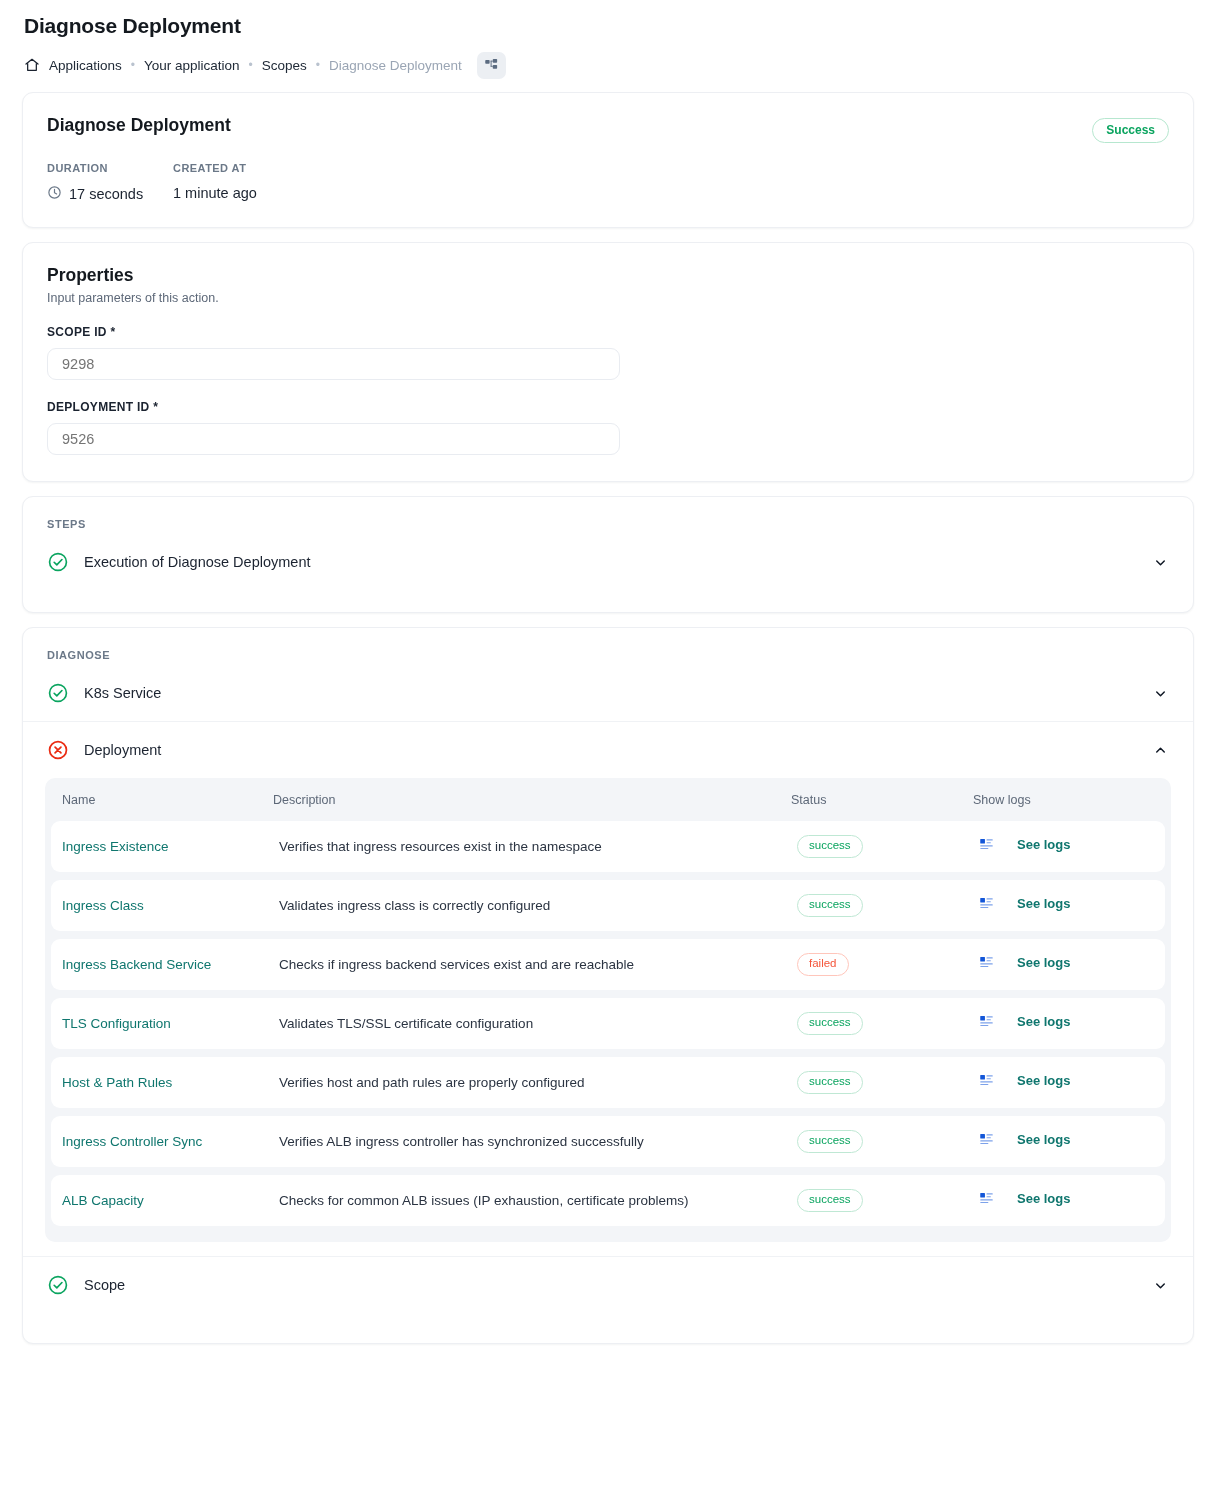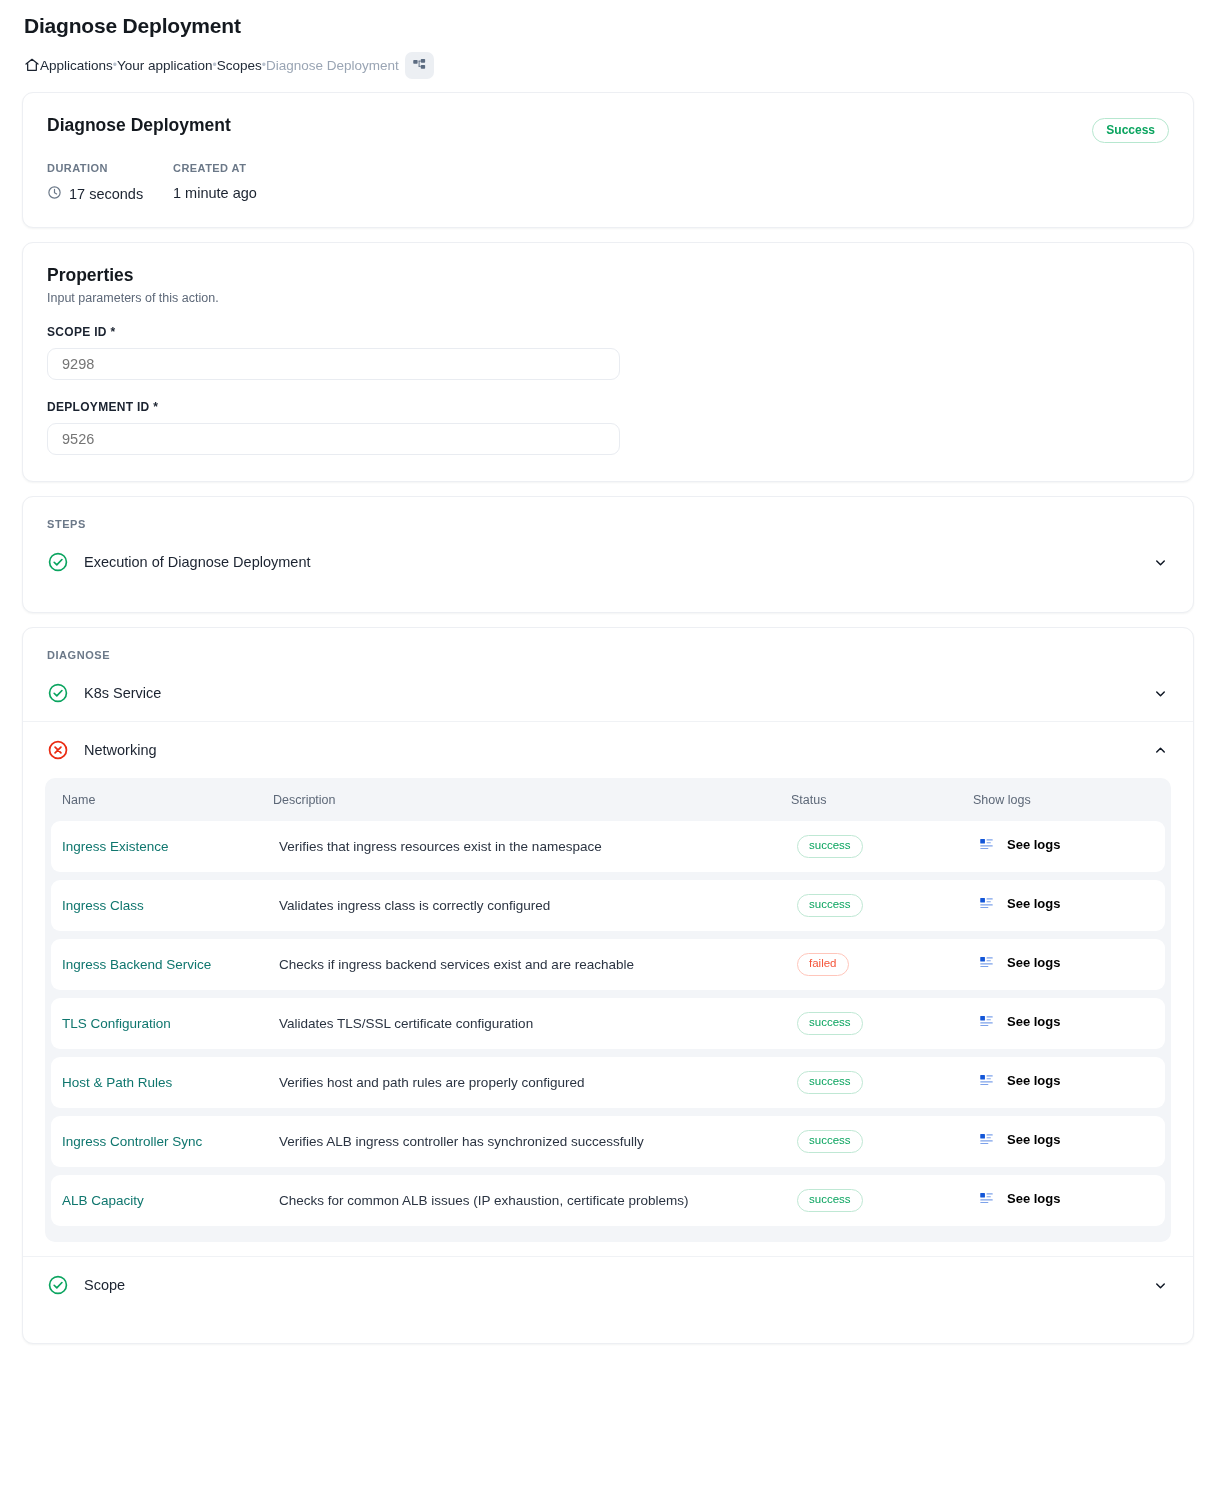--- a/index.html
+++ b/index.html
@@ -21,20 +21,21 @@
   .page-title {
     font-size: 21px;
     font-weight: 700;
     letter-spacing: -0.2px;
     color: #14191f;
     margin: 0 0 14px 0;
   }
   .breadcrumb {
     display: flex;
     align-items: center;
+    gap: 9px;
     font-size: 13.5px;
     color: #1b2330;
     height: 26px;
     text-align: center;
   }
   .bc-home { display: inline-flex; align-items: center; color: #1b2330; }
   .bc-link { color: #212b38; text-decoration: none; white-space: nowrap; }
   .bc-dot { color: #b9c2ce; font-size: 12px; line-height: 1; }
   .bc-current { color: #9aa5b4; white-space: nowrap; }
   .bc-chip {
@@ -178,22 +179,22 @@
     padding: 4px 11px 5px 11px;
     line-height: 1;
     background: #ffffff;
     border: 1px solid #bfe8d4;
     color: #0aa45f;
   }
   .chip.failed { border-color: #ffc6bb; color: #f4563b; }
   .logs-link {
     display: inline-flex;
     align-items: center;
-    gap: 13px;
-    color: #000000;
+    gap: 23px;
+    color: #0f766e;
     font-size: 13px;
     font-weight: 700;
     text-decoration: none;
     cursor: pointer;
   }
   .tbl-after { height: 14px; }
 </style>
 </head>
 <body>
 
@@ -304,21 +305,21 @@
       </span>
     </div>
 
     <div class="acc-row">
       <span class="acc-icon">
         <svg width="22" height="22" viewBox="0 0 24 24" fill="none" stroke="#ea2c13" stroke-width="1.9" stroke-linecap="round" stroke-linejoin="round">
           <circle cx="12" cy="12" r="9.2"></circle>
             <path d="M8.8 8.8l6.4 6.4M15.2 8.8l-6.4 6.4"></path>
         </svg>
       </span>
-      <span class="acc-label">Networking</span>
+      <span class="acc-label">Deployment</span>
       <span class="acc-chev">
         <svg width="15" height="15" viewBox="0 0 24 24" fill="none" stroke="#0f1724" stroke-width="2.3" stroke-linecap="round" stroke-linejoin="round">
             <path d="M6 14.5l6-6 6 6"></path>
           </svg>
       </span>
     </div>
 
     <div class="table-wrap">
       <div class="tbl-head">
         <div class="col-name">Name</div>

